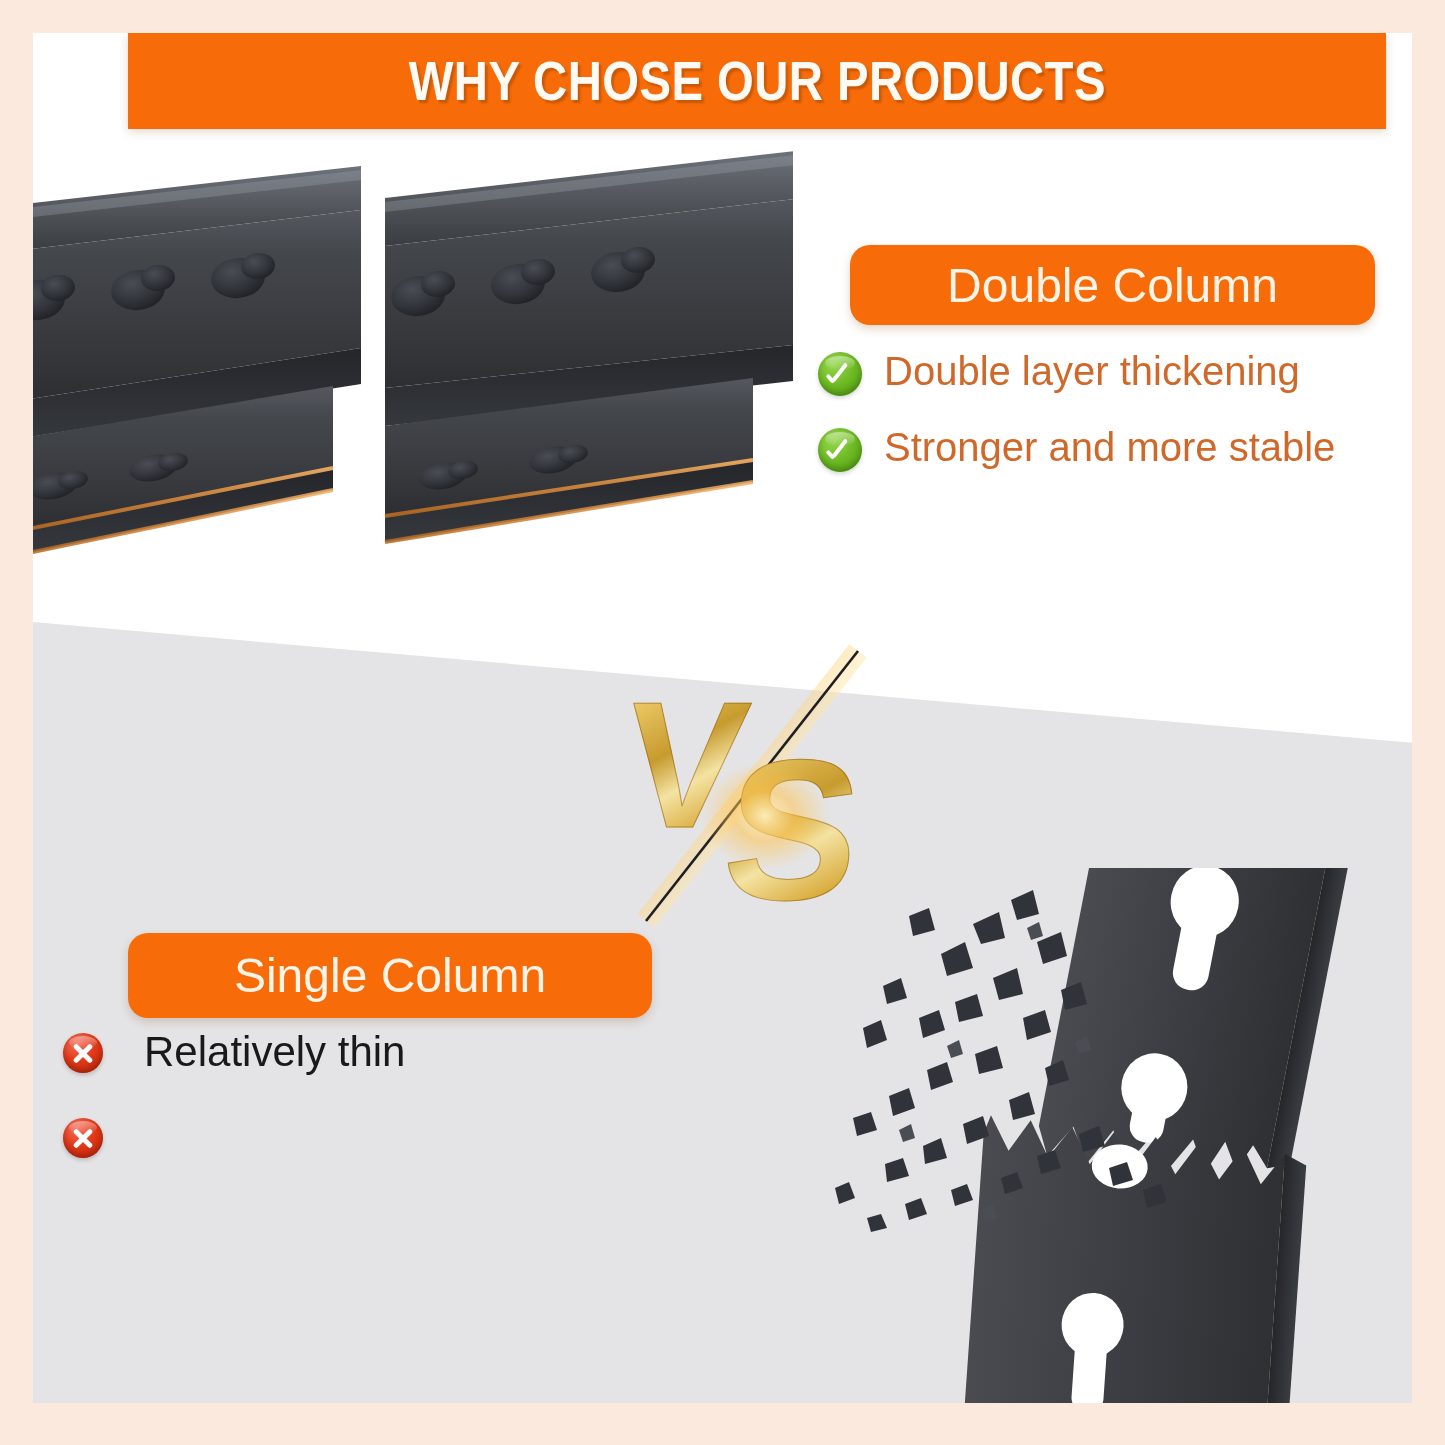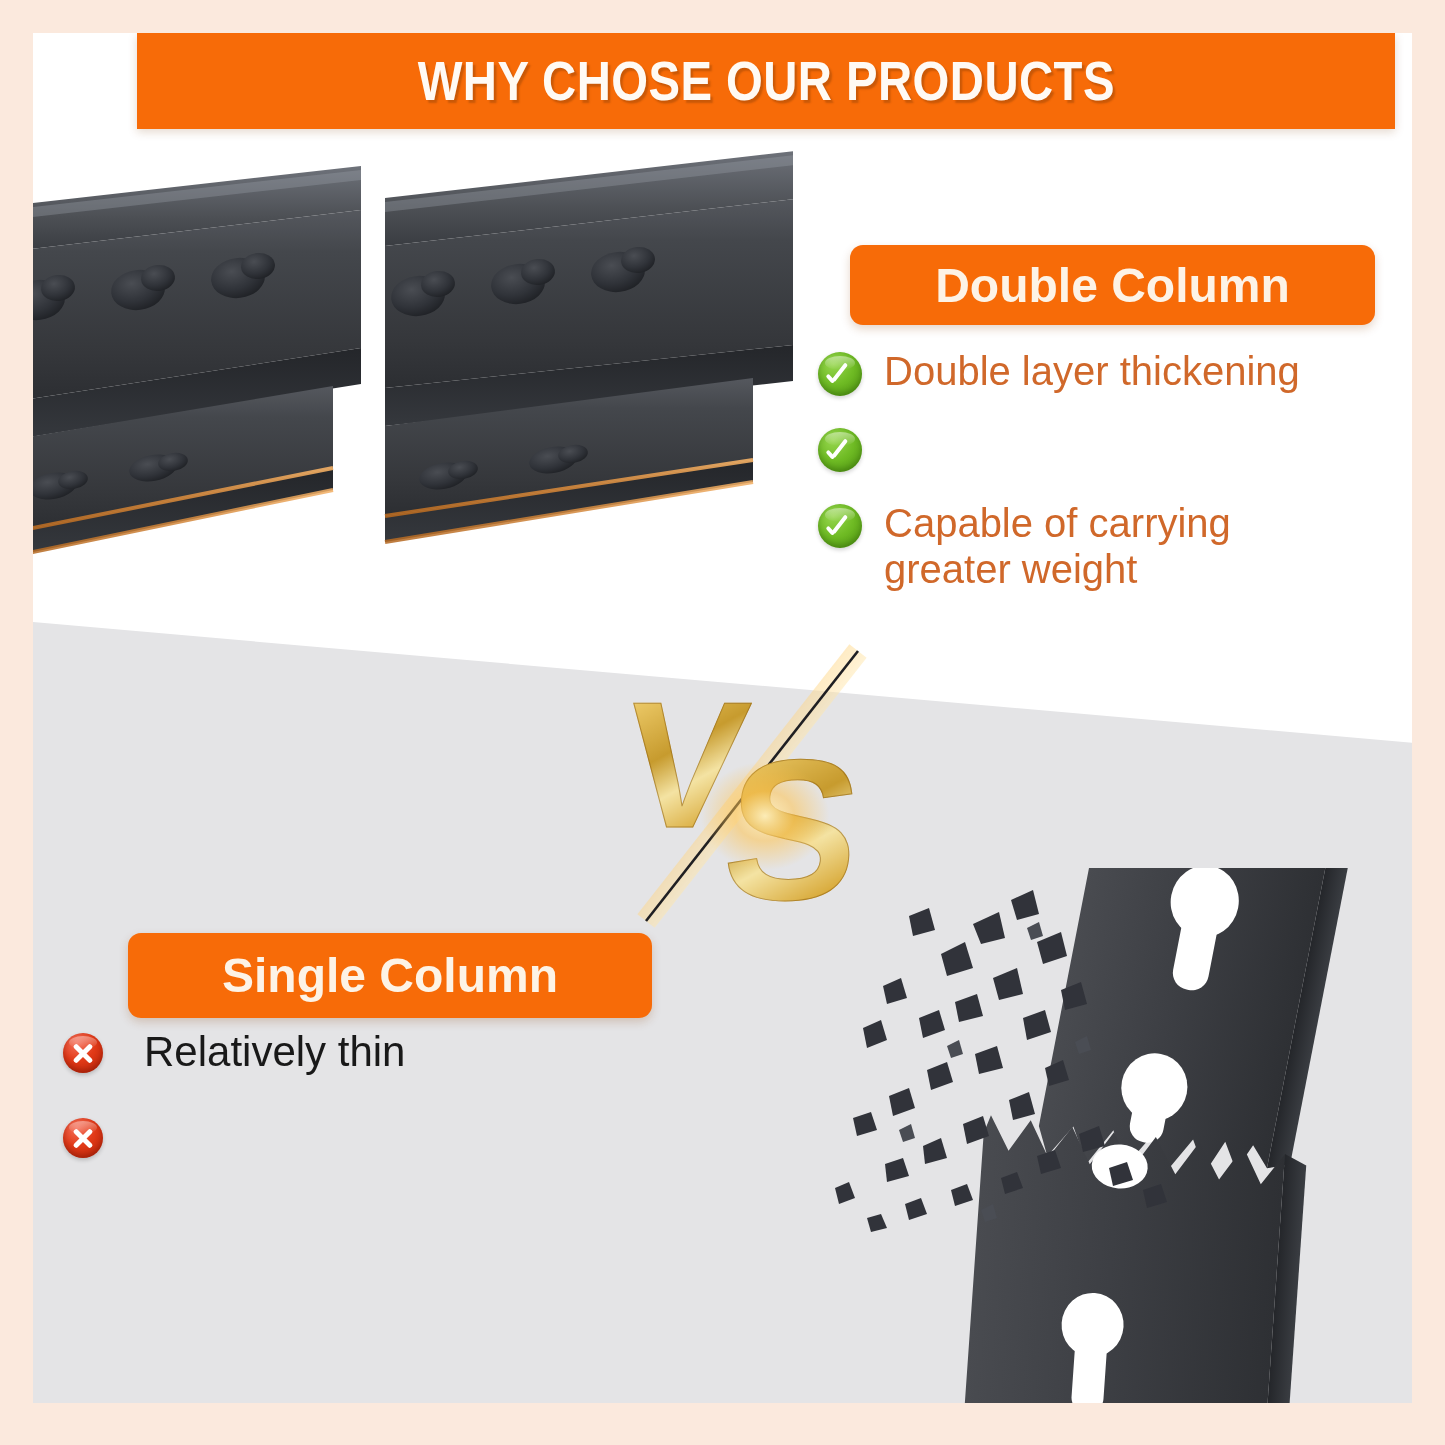--- a/index.html
+++ b/index.html
@@ -26,40 +26,38 @@
     clip-path:polygon(0% 43.0%, 100% 51.8%, 100% 100%, 0% 100%);
   }
 
   
   .banner{
     position:absolute;left:95px;top:0px;
     width:1258px;height:96px;
     background:#f76b08;
     display:flex;align-items:center;justify-content:center;
     box-shadow:0 3px 9px rgba(120,60,10,.20);
-    margin-left:9px;
   }
   .banner-title{
     color:#fffaf4;
     font-size:55px;
     font-weight:bold;
     letter-spacing:.5px;
     transform:scaleX(.86);
     text-shadow:3px 3px 2px rgba(110,50,5,.32);
     white-space:nowrap;
   }
 
   
   .badge{
     position:absolute;
     background:#f76b08;
-    border-radius:13px;
+    border-radius:20px;
     display:flex;align-items:center;justify-content:center;
     box-shadow:0 4px 10px rgba(140,70,15,.22);
-    font-weight:bold;
   }
   .badge-text{
     color:#fdf3e6;
     font-size:48px;
     white-space:nowrap;
   }
   #badge-double{left:817px;top:212px;width:525px;height:80px;}
   #badge-single{left:95px;top:900px;width:524px;height:85px;}
 
   
@@ -394,26 +392,21 @@
       <div class="bullet">
         <span class="bullet-icon icon-check">
             <span class="gloss"></span>
           </span>
         <span class="bullet-text">Double layer thickening</span>
       </div>
       <div class="bullet">
         <span class="bullet-icon icon-check">
             <span class="gloss"></span>
           </span>
-      </div>
-      <div class="bullet">
-        <span class="bullet-icon icon-check">
-            <span class="gloss"></span>
-          </span>
-        <span class="bullet-text" style="max-width:400px;display:inline-block;">Capable of carrying greater weight</span>
+        <span class="bullet-text">Stronger and more stable</span>
       </div>
     </div>
 
     <div class="badge" id="badge-single">
       <span class="badge-text">Single Column</span>
     </div>
 
     <div class="list" id="list-cons">
       <div class="bullet">
         <span class="bullet-icon icon-cross">

